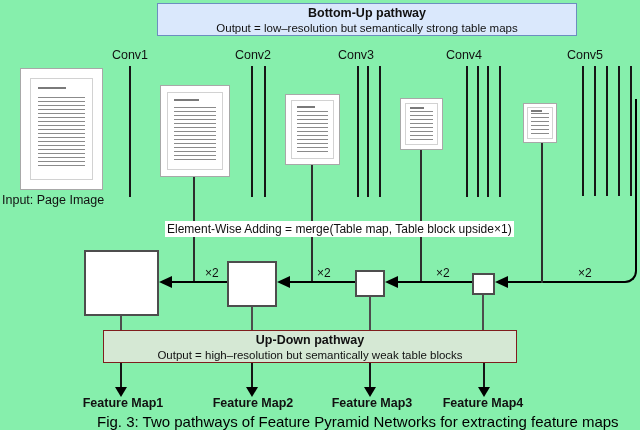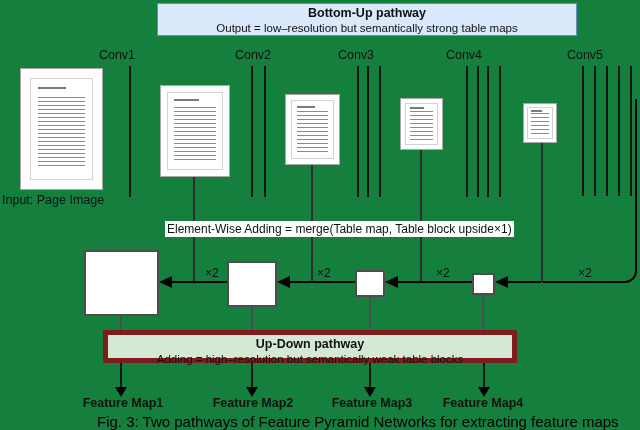--- a/index.html
+++ b/index.html
@@ -1,23 +1,23 @@
 <!DOCTYPE html>
 <html><head>
 <meta charset="utf-8">
 <style>
   html,body{margin:0;padding:0;background:#fff;}
-  #root{position:relative;width:640px;height:430px;background:#15803d;overflow:hidden;
+  #root{position:relative;width:640px;height:430px;background:#86efac;overflow:hidden;
         font-family:"Liberation Sans",sans-serif;color:#111;}
   
   .pathway-box{position:absolute;text-align:center;box-sizing:border-box;}
   .pathway-box .t1{font-weight:bold;font-size:12.5px;line-height:16px;}
   .pathway-box .t2{font-size:11.5px;line-height:14px;}
   #topbox{left:157px;top:3px;width:420px;height:33px;background:#dae8fc;border:1px solid #6c8ebf;padding-top:1px;}
-  #bottombox{left:103px;top:330px;width:414px;height:33px;background:#d5e8d4;border:5px solid #7f1d1d;z-index:4;padding-top:1px;}
+  #bottombox{left:103px;top:330px;width:414px;height:33px;background:#d5e8d4;border:1px solid #7f1d1d;z-index:4;padding-top:1px;}
   
   .conv-label{position:absolute;top:48px;font-size:12.5px;transform:translateX(-50%);white-space:nowrap;}
   .fm-label{position:absolute;top:396px;font-size:12.5px;transform:translateX(-50%);white-space:nowrap;z-index:4;font-weight:bold;}
   .x2{position:absolute;font-size:12px;z-index:5;white-space:nowrap;}
   
   .vline{position:absolute;width:2px;background:#161616;}
   .hline{position:absolute;height:2px;background:#000;z-index:1;}
   .desc{position:absolute;width:2px;background:#2e2e2e;z-index:1;}
   .boxline{position:absolute;width:2px;background:#4d4d4d;z-index:1;}
   
@@ -46,21 +46,21 @@
 </head>
 <body>
 
 <div id="root">
 
   <div id="topbox" class="pathway-box">
     <div class="t1">Bottom-Up pathway</div>
     <div class="t2">Output = low–resolution but semantically strong table maps</div>
   </div>
 
-  <div class="conv-label" style="left:117px;">Conv1</div>
+  <div class="conv-label" style="left:130px;">Conv1</div>
   <div class="conv-label" style="left:253px;">Conv2</div>
   <div class="conv-label" style="left:356px;text-align:center;">Conv3</div>
   <div class="conv-label" style="left:464px;">Conv4</div>
   <div class="conv-label" style="left:585px;">Conv5</div>
 
   <div class="vline" style="left:129px;top:66px;height:131px;"></div>
   <div class="vline" style="left:251px;top:66px;height:131px;"></div>
   <div class="vline" style="left:264px;top:66px;height:131px;"></div>
   <div class="vline" style="left:357px;top:66px;height:131px;"></div>
   <div class="vline" style="left:367px;top:66px;height:131px;"></div>
@@ -135,21 +135,21 @@
   <div class="x2" style="left:436px;top:266px;">×2</div>
   <div class="x2" style="left:578px;top:266px;">×2</div>
 
   <div class="boxline" style="left:120px;top:314px;height:17px;"></div>
   <div class="boxline" style="left:251px;top:305px;height:26px;"></div>
   <div class="boxline" style="left:369px;top:295px;height:36px;"></div>
   <div class="boxline" style="left:482px;top:293px;height:38px;"></div>
 
   <div id="bottombox" class="pathway-box">
     <div class="t1">Up-Down pathway</div>
-    <div class="t2">Adding = high–resolution but semantically weak table blocks</div>
+    <div class="t2">Output = high–resolution but semantically weak table blocks</div>
   </div>
 
   <div class="vline" style="left:120px;top:363px;height:26px;z-index:4;"></div>
   <div class="vline" style="left:251px;top:363px;height:26px;z-index:4;"></div>
   <div class="vline" style="left:369px;top:363px;height:26px;z-index:4;"></div>
   <div class="vline" style="left:483px;top:363px;height:26px;z-index:4;"></div>
   <div class="arrow-down" style="left:115px;top:387px;"></div>
   <div class="arrow-down" style="left:246px;top:387px;"></div>
   <div class="arrow-down" style="left:364px;top:387px;"></div>
   <div class="arrow-down" style="left:478px;top:387px;"></div>

